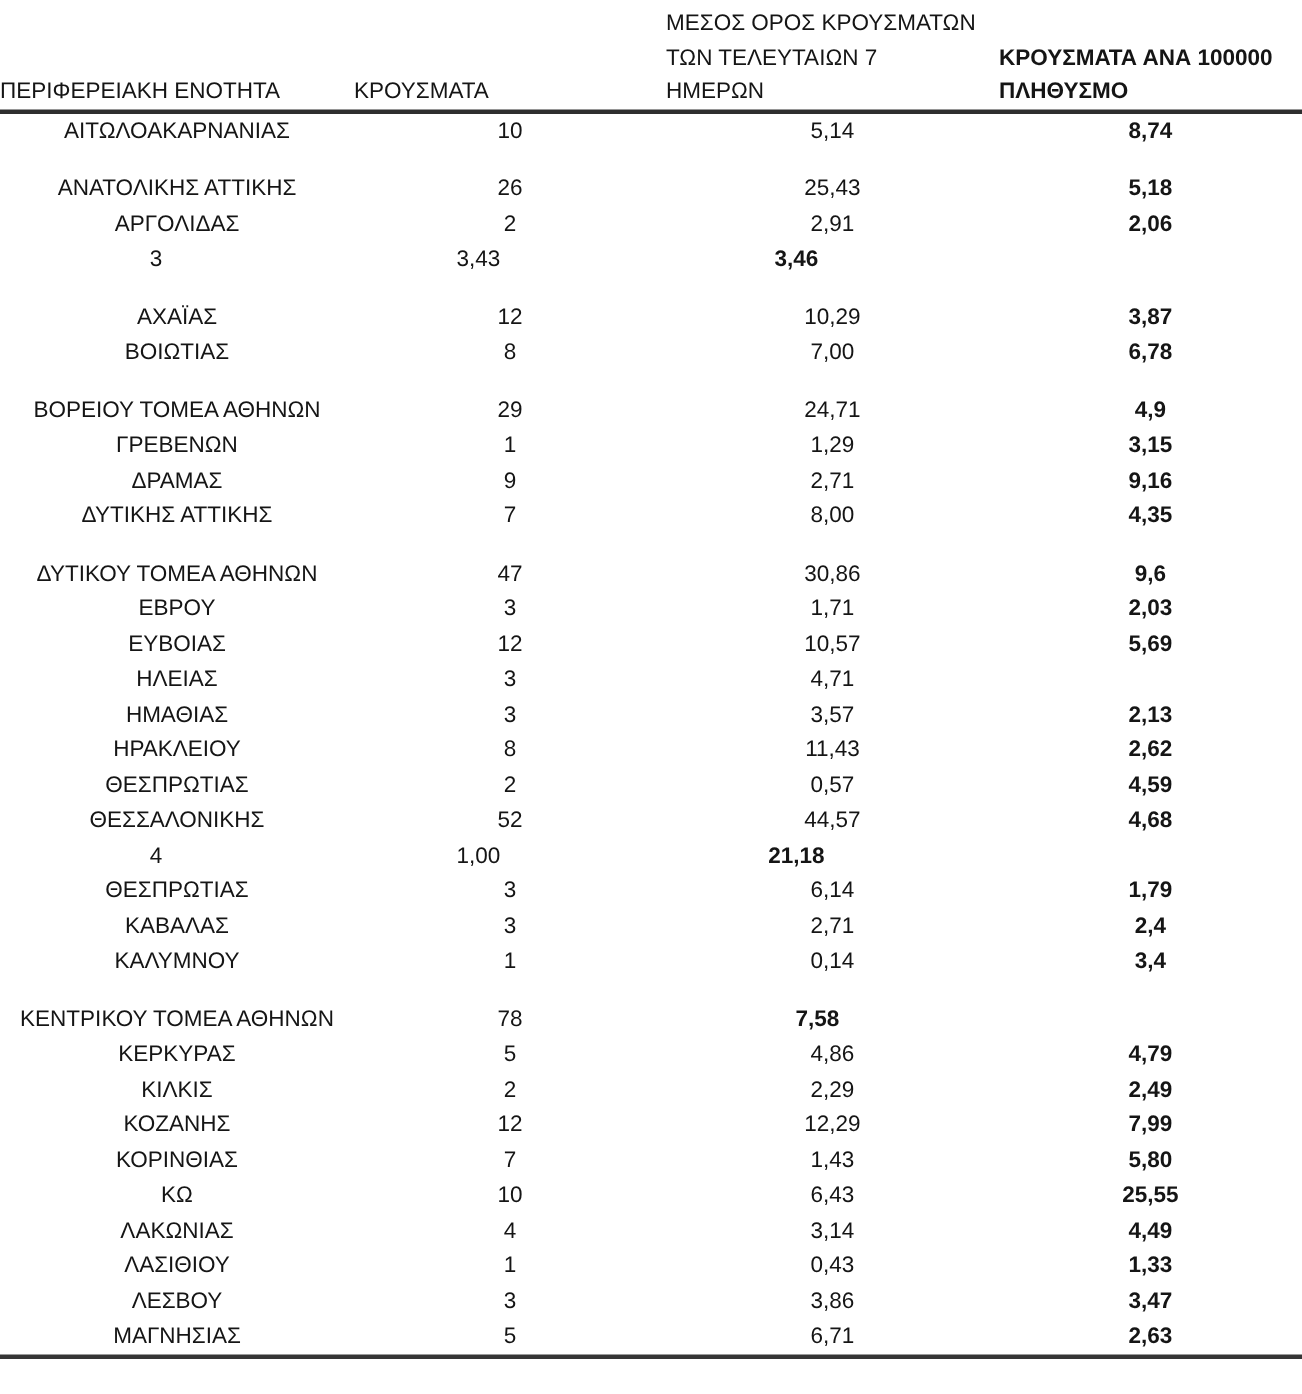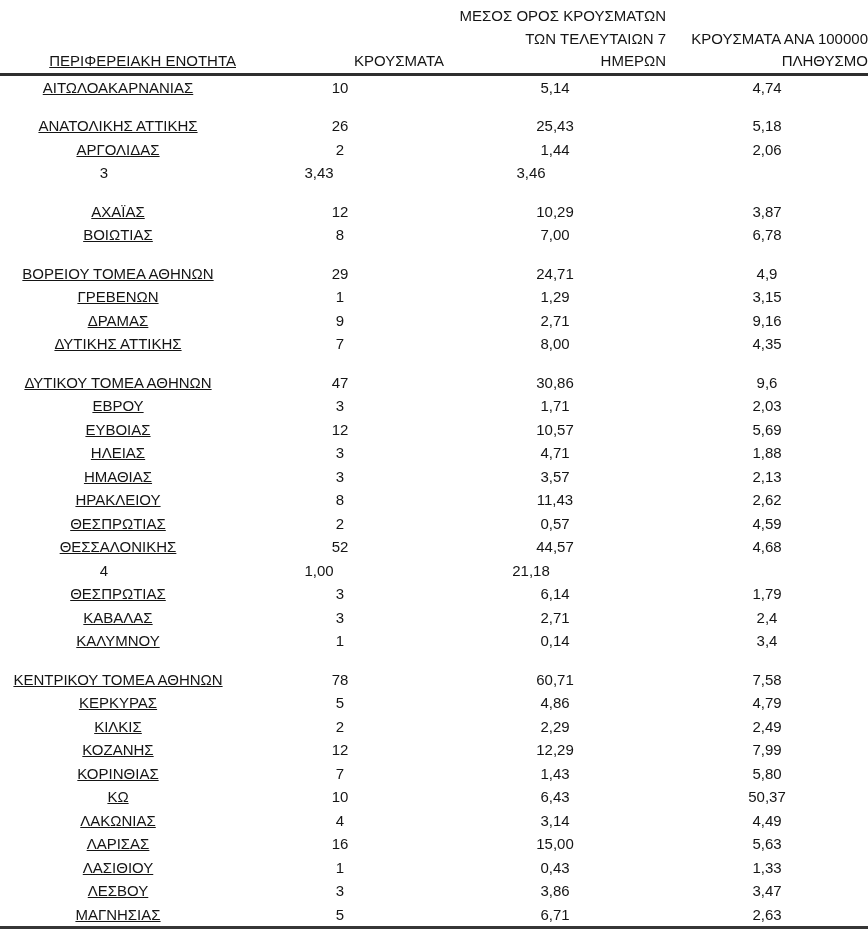--- a/index.html
+++ b/index.html
@@ -20,32 +20,32 @@
   
   .thead {
     display: flex;
     align-items: flex-end;
     width: 868px;
     min-height: 73px;
     padding-top: 5px;
     border-bottom: 3px solid #2e2e2e;
   }
   .th {
-    text-align: right;
+    text-align: left;
     font-size: 15px;
     line-height: 22.5px;
     color: #151515;
   }
   .th .hline { white-space: nowrap; }
 
   
-  .c0 { width: 236px; text-decoration: underline; }
+  .c0 { width: 236px; }
   .c1 { width: 208px; }
   .c2 { width: 222px; }
-  .c3 { width: 202px; }
+  .c3 { width: 202px; font-weight: bold; }
 
   
   .tbody { border-bottom: 3px solid #363636; }
   .tr {
     display: flex;
     align-items: center;
     height: 23.5px;
   }
   .td {
     text-align: center;
@@ -79,33 +79,33 @@
         <div class="hline">ΚΡΟΥΣΜΑΤΑ ΑΝΑ 100000</div>
         <div class="hline">ΠΛΗΘΥΣΜΟ</div>
       </div>
     </div>
 
     <div class="tbody">
         <div class="tr">
           <div class="td c0">ΑΙΤΩΛΟΑΚΑΡΝΑΝΙΑΣ</div>
           <div class="td c1">10</div>
           <div class="td c2">5,14</div>
-          <div class="td c3">4,74</div>
+          <div class="td c3">8,74</div>
         </div>
         <div class="spacer"></div>
         <div class="tr">
           <div class="td c0">ΑΝΑΤΟΛΙΚΗΣ ΑΤΤΙΚΗΣ</div>
           <div class="td c1">26</div>
           <div class="td c2">25,43</div>
           <div class="td c3">5,18</div>
         </div>
         <div class="tr">
           <div class="td c0">ΑΡΓΟΛΙΔΑΣ</div>
           <div class="td c1">2</div>
-          <div class="td c2">1,44</div>
+          <div class="td c2">2,91</div>
           <div class="td c3">2,06</div>
         </div>
         <div class="tr">
           <div class="td c1">3</div>
           <div class="td c2">3,43</div>
           <div class="td c3">3,46</div>
         </div>
         <div class="spacer"></div>
         <div class="tr">
           <div class="td c0">ΑΧΑΪΑΣ</div>
@@ -160,21 +160,20 @@
         <div class="tr">
           <div class="td c0">ΕΥΒΟΙΑΣ</div>
           <div class="td c1">12</div>
           <div class="td c2">10,57</div>
           <div class="td c3">5,69</div>
         </div>
         <div class="tr">
           <div class="td c0">ΗΛΕΙΑΣ</div>
           <div class="td c1">3</div>
           <div class="td c2">4,71</div>
-          <div class="td c3">1,88</div>
         </div>
         <div class="tr">
           <div class="td c0">ΗΜΑΘΙΑΣ</div>
           <div class="td c1">3</div>
           <div class="td c2">3,57</div>
           <div class="td c3">2,13</div>
         </div>
         <div class="tr">
           <div class="td c0">ΗΡΑΚΛΕΙΟΥ</div>
           <div class="td c1">8</div>
@@ -213,21 +212,20 @@
         <div class="tr">
           <div class="td c0">ΚΑΛΥΜΝΟΥ</div>
           <div class="td c1">1</div>
           <div class="td c2">0,14</div>
           <div class="td c3">3,4</div>
         </div>
         <div class="spacer"></div>
         <div class="tr">
           <div class="td c0">ΚΕΝΤΡΙΚΟΥ ΤΟΜΕΑ ΑΘΗΝΩΝ</div>
           <div class="td c1">78</div>
-          <div class="td c2">60,71</div>
           <div class="td c3">7,58</div>
         </div>
         <div class="tr">
           <div class="td c0">ΚΕΡΚΥΡΑΣ</div>
           <div class="td c1">5</div>
           <div class="td c2">4,86</div>
           <div class="td c3">4,79</div>
         </div>
         <div class="tr">
           <div class="td c0">ΚΙΛΚΙΣ</div>
@@ -244,35 +242,29 @@
         <div class="tr">
           <div class="td c0">ΚΟΡΙΝΘΙΑΣ</div>
           <div class="td c1">7</div>
           <div class="td c2">1,43</div>
           <div class="td c3">5,80</div>
         </div>
         <div class="tr">
           <div class="td c0">ΚΩ</div>
           <div class="td c1">10</div>
           <div class="td c2">6,43</div>
-          <div class="td c3">50,37</div>
+          <div class="td c3">25,55</div>
         </div>
         <div class="tr">
           <div class="td c0">ΛΑΚΩΝΙΑΣ</div>
           <div class="td c1">4</div>
           <div class="td c2">3,14</div>
           <div class="td c3">4,49</div>
         </div>
         <div class="tr">
-          <div class="td c0">ΛΑΡΙΣΑΣ</div>
-          <div class="td c1">16</div>
-          <div class="td c2">15,00</div>
-          <div class="td c3">5,63</div>
-        </div>
-        <div class="tr">
           <div class="td c0">ΛΑΣΙΘΙΟΥ</div>
           <div class="td c1">1</div>
           <div class="td c2">0,43</div>
           <div class="td c3">1,33</div>
         </div>
         <div class="tr">
           <div class="td c0">ΛΕΣΒΟΥ</div>
           <div class="td c1">3</div>
           <div class="td c2">3,86</div>
           <div class="td c3">3,47</div>

